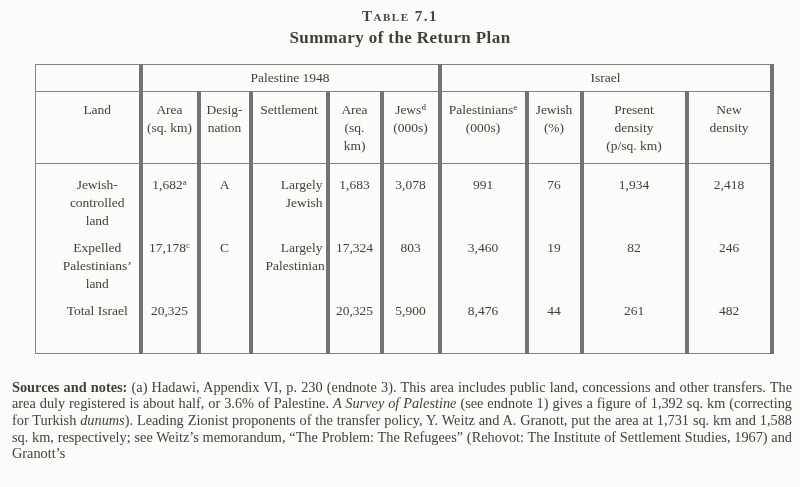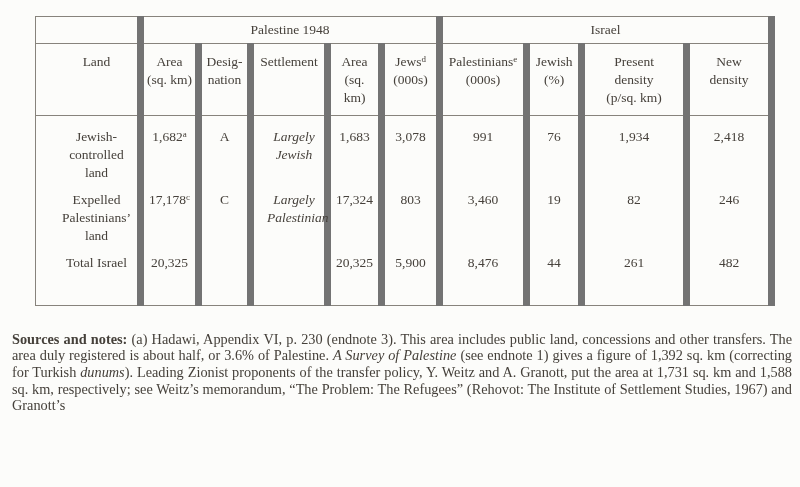--- a/index.html
+++ b/index.html
@@ -36,41 +36,41 @@
     table-layout: fixed;
     width: 736px;
     margin: 16px 0 0 35px;
     border: 1px solid #87837c;
     font-size: 13.5px;
     color: #46413b;
   }
   .data-table th, .data-table td {
     font-weight: 400;
     border-left: 1px solid #87837c;
-    border-right: 7px solid #737373;
+    border-right: 4px solid #737373;
     padding: 0 3px;
     white-space: pre-line;
     vertical-align: top;
     line-height: 1.32;
   }
   tr.group-row th {
     height: 26px;
     vertical-align: middle;
     text-align: center;
     border-bottom: 1px solid #87837c;
     padding: 0;
   }
   tr.header-row th {
     height: 62px;
     padding-top: 9px;
     text-align: center;
     border-bottom: 1px solid #87837c;
   }
   .data-table .al { text-align: center; padding-left: 23px; }
-  .data-table .dl { text-align: center; padding-left: 13px; font-style: italic; }
+  .data-table .dl { text-align: right; padding-left: 13px; }
   .data-table .c  { text-align: center; }
   tbody tr.r1 td { height: 46px; padding-top: 12px; }
   tbody tr.r2 td { height: 44px; padding-top: 10px; }
   tbody tr.r3 td { height: 44px; padding-top: 10px; }
   tbody tr.r4 td { height: 27px; padding-top: 9px; padding-bottom: 24px; }
   sup.fn {
     font-size: 9px;
     line-height: 0;
     vertical-align: 4px;
   }
@@ -84,20 +84,24 @@
   .notes p { margin: 0; }
   .notes p.justify { text-align: justify; }
   .notes .b { font-weight: 700; }
   .notes .i { font-style: italic; }
 </style>
 </head>
 <body>
 
 <div class="page">
 
+  <div class="title-block">
+    <div class="table-label">Table 7.1</div>
+    <div class="table-title">Summary of the Return Plan</div>
+  </div>
 
   <table class="data-table">
     <colgroup>
       <col style="width:105px">
         <col style="width:58px">
         <col style="width:52px">
         <col style="width:77px">
         <col style="width:54px">
         <col style="width:58px">
         <col style="width:87px">

